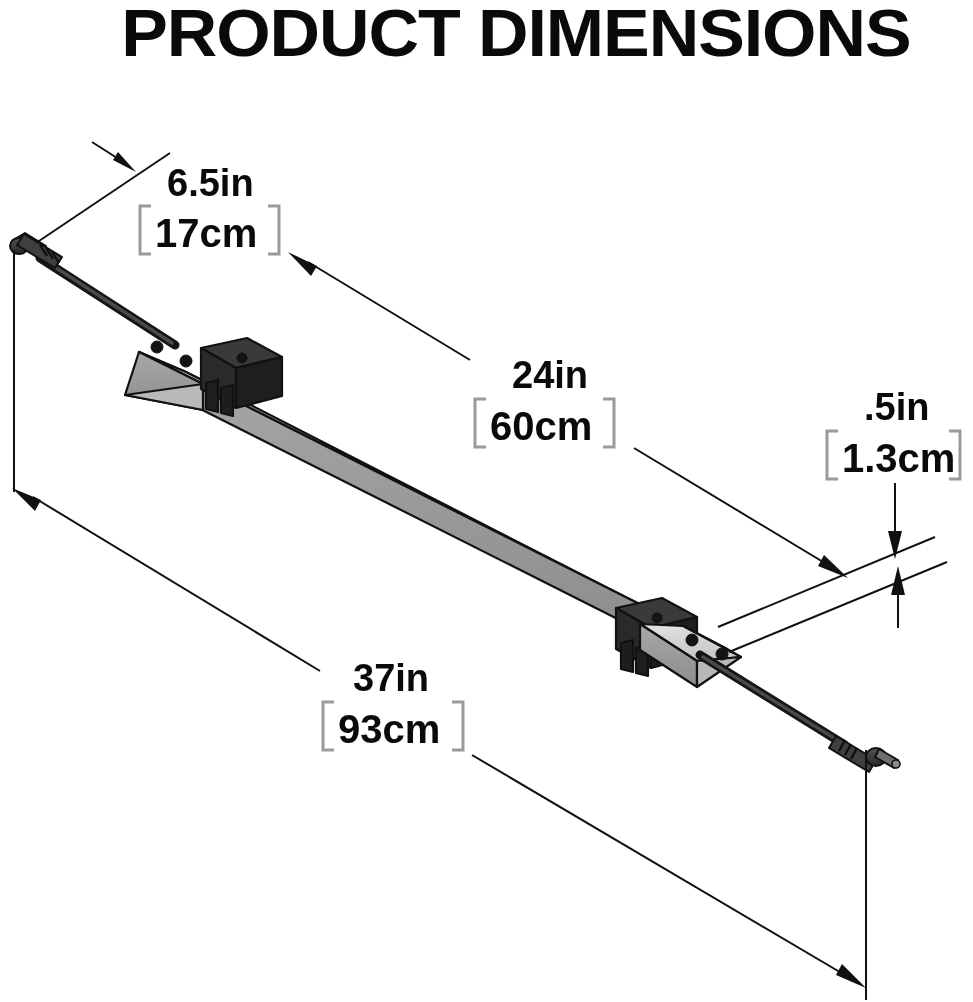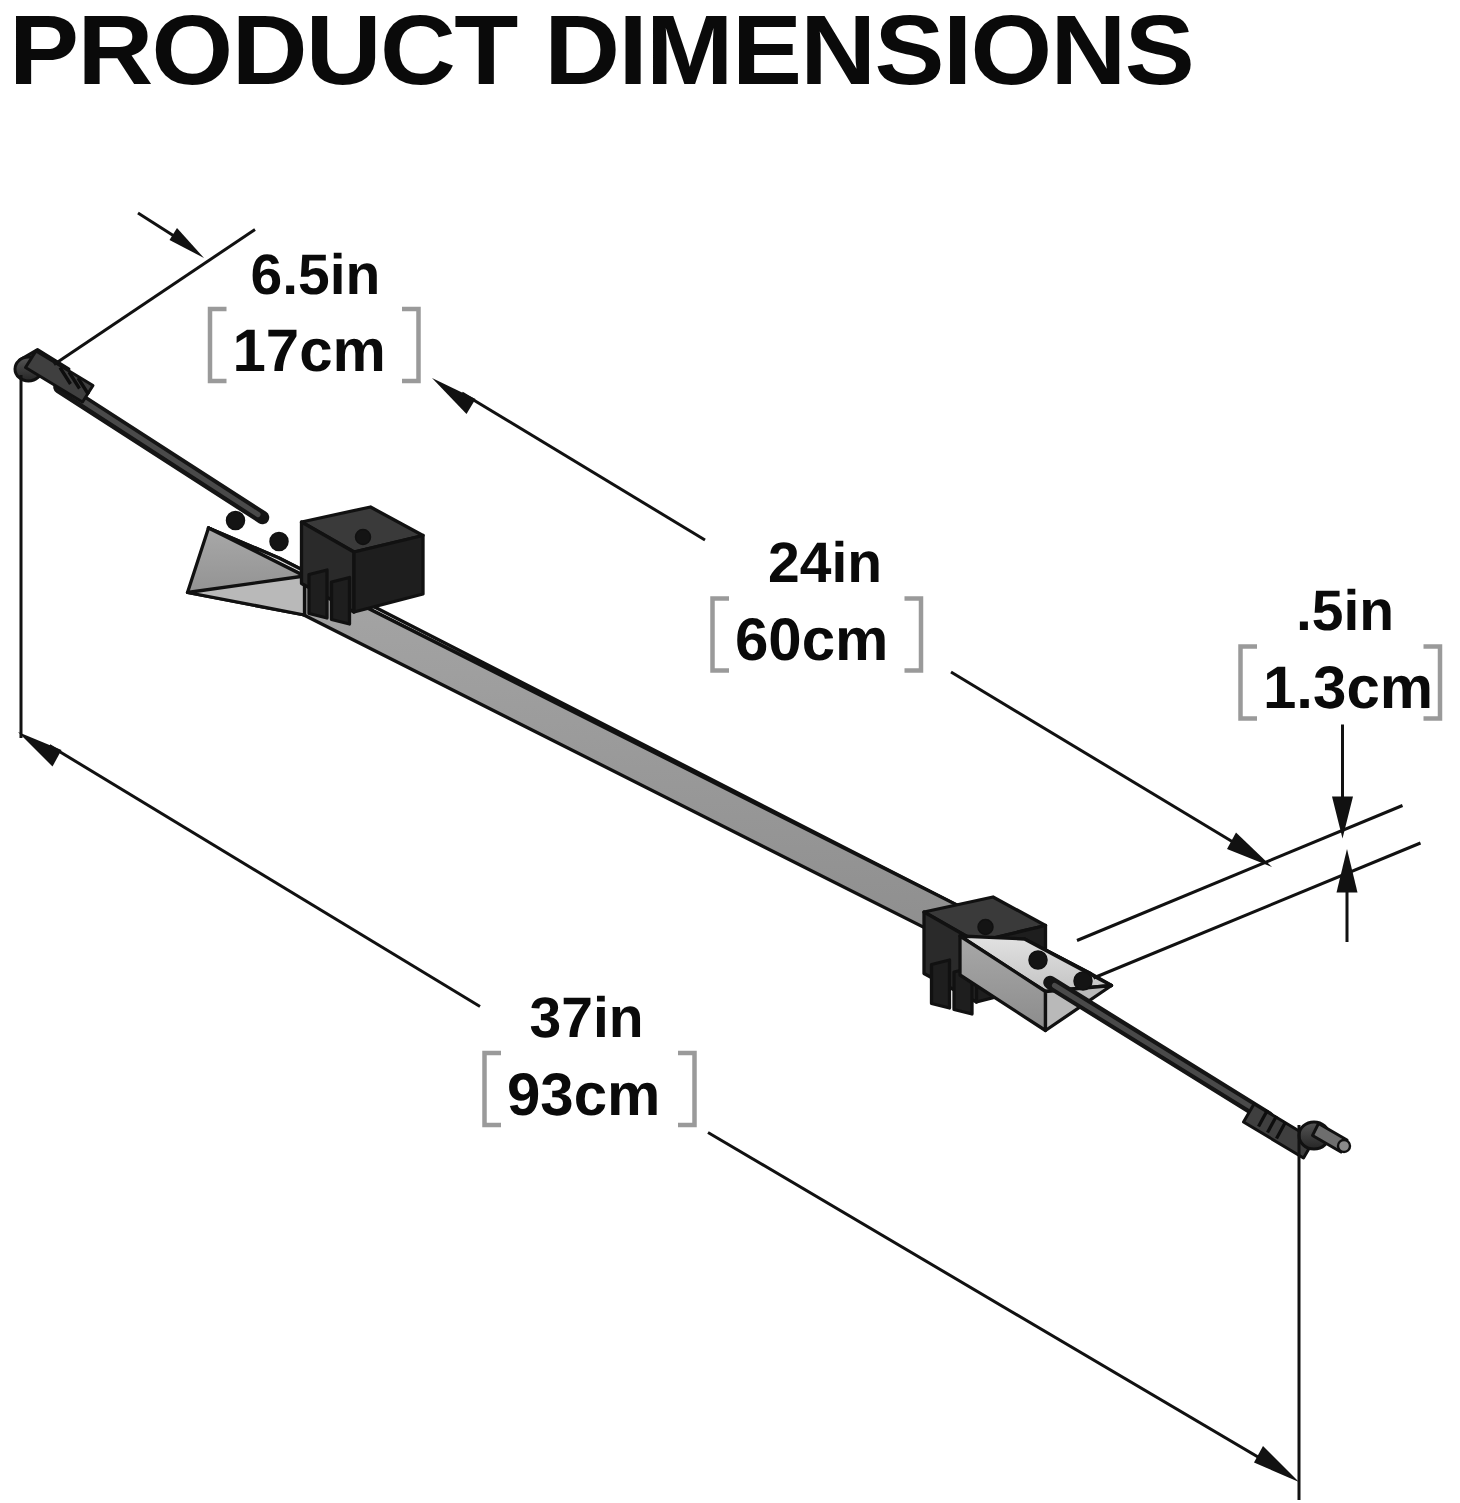--- a/index.html
+++ b/index.html
@@ -1,18 +1,18 @@
 <!DOCTYPE html>
 <html><head>
 <meta charset="utf-8">
 <style>
   html,body{margin:0;padding:0;background:#ffffff;}
   body{width:973px;height:1002px;position:relative;overflow:hidden;
        font-family:"Liberation Sans","DejaVu Sans",sans-serif;}
-  #stage{position:relative;width:973px;height:1002px;background:#fff;}
+  #stage{position:relative;width:973px;height:1002px;background:#fff;text-align:center;}
   #title{
     position:absolute;left:6px;top:-2px;width:962px;height:72px;
     font-family:"Liberation Sans","DejaVu Sans",sans-serif;
     font-weight:700;font-size:66px;line-height:70px;color:#0a0a0a;
     letter-spacing:-1px;transform:scaleX(1.06);transform-origin:left top;
     white-space:nowrap;
   }
   #diagram{position:absolute;left:0;top:0;width:973px;height:1002px;}
   .dimtext{
     font-family:"Liberation Sans","DejaVu Sans",sans-serif;

